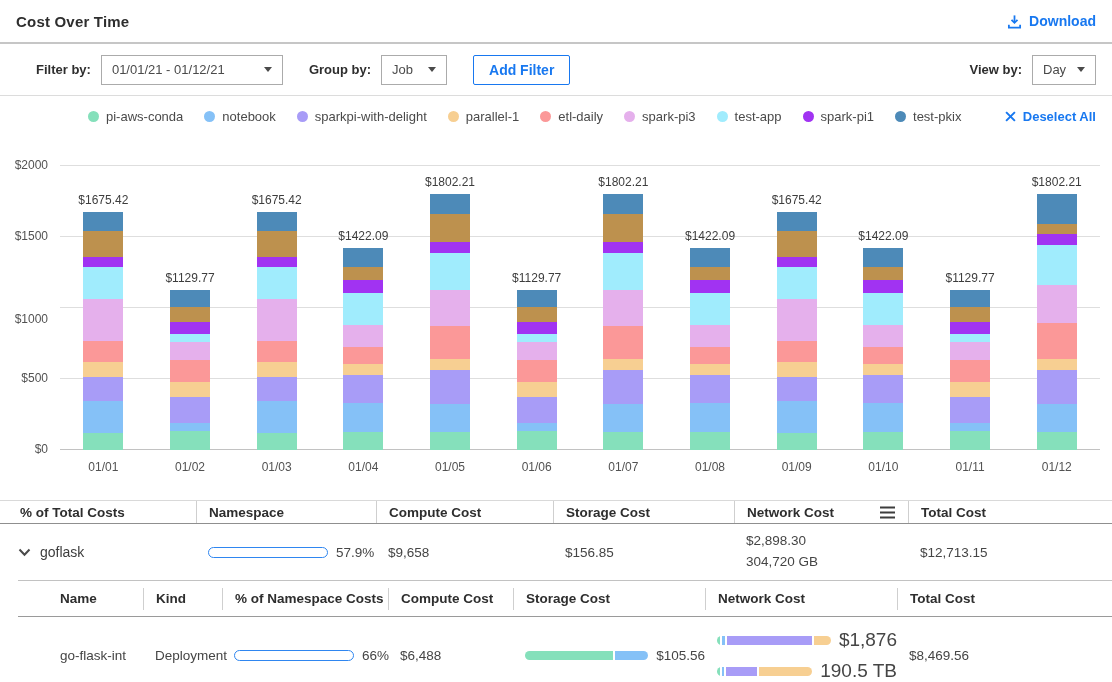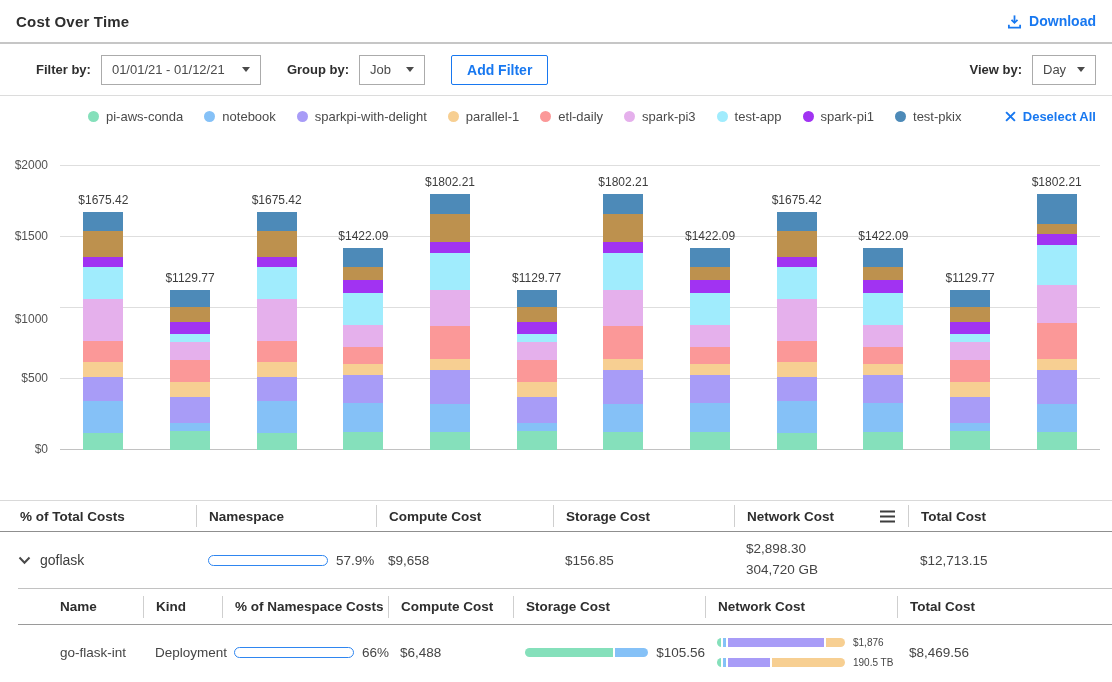--- a/index.html
+++ b/index.html
@@ -8,21 +8,21 @@
 
   
   .hdr { height:44px; flex:0 0 44px; display:flex; align-items:center; justify-content:space-between; padding:0 16px; border-bottom:2px solid #c6c6c6; }
   .hdr-title { font-size:15px; font-weight:bold; color:#2e2e2e; letter-spacing:.2px; }
   .dl { display:flex; align-items:center; gap:7px; color:#1878f0; font-weight:bold; font-size:14px; cursor:pointer; }
 
   
   .toolbar { height:52px; flex:0 0 52px; display:flex; align-items:center; padding:0 16px 0 36px; border-bottom:1px solid #dcdcdc; }
   .tb-label { font-size:13px; font-weight:bold; color:#2e2e2e; margin-right:10px; }
   .dd { height:30px; border:1px solid #ababab; background:#fff; display:flex; align-items:center; justify-content:space-between; padding:0 10px; font-size:13px; color:#4a4a4a; cursor:pointer; }
-  .dd-date { width:160px; margin-right:26px; }
+  .dd-date { width:182px; margin-right:26px; }
   .dd-job { width:66px; margin-right:26px; }
   .dd-day { width:64px; }
   .caret { width:0; height:0; border-left:4.5px solid transparent; border-right:4.5px solid transparent; border-top:5.5px solid #4a4a4a; margin-left:8px; }
   .add-filter { height:30px; padding:0 15px; border:1px solid #1878f0; color:#1878f0; background:#fff; font-weight:bold; font-size:14px; border-radius:2px; cursor:pointer; font-family:"Liberation Sans", sans-serif; }
   .tb-right { margin-left:auto; display:flex; align-items:center; }
 
   
   .legend { height:40px; flex:0 0 40px; display:flex; align-items:center; gap:21px; padding:0 16px 0 88px; }
   .legend-item { display:flex; align-items:center; gap:7px; font-size:13px; color:#4a4a4a; cursor:pointer; }
   .dot { width:11px; height:11px; border-radius:50%; flex:0 0 11px; }
@@ -61,21 +61,21 @@
   .subpanel { flex:1; border-top:1px solid #c2c2c2; background:#fff; }
   .sub-head { display:grid; grid-template-columns:125px 79px 166px 125px 192px 192px auto; height:36px; border-bottom:1px solid #9a9a9a; align-items:center; }
   .sub-head .th:first-child { padding-left:42px; }
   .sub-row { display:grid; grid-template-columns:125px 79px 166px 125px 192px 192px auto; align-items:center; padding:12px 0 14px 0; }
   .sub-row .cell:first-child { padding-left:42px; }
   .minibar-cell { display:flex; align-items:center; gap:8px; padding-left:12px; }
   .minibar { height:9px; display:flex; border-radius:5px; overflow:hidden; }
   .minibar .seg { height:100%; }
   .minibar .seg + .seg { margin-left:2px; }
   .net-lines { display:flex; flex-direction:column; gap:9px; padding-left:12px; }
-  .net-line { display:flex; align-items:center; gap:8px; font-size:10px; color:#454545; white-space:nowrap; }
+  .net-line { display:flex; align-items:center; gap:8px; font-size:19px; color:#454545; white-space:nowrap; }
 
   .icon-btn { display:inline-flex; cursor:pointer; }
   svg { display:block; }
 </style>
 </head>
 <body>
 
 <div class="page">
 
   <div class="hdr">
@@ -349,20 +349,34 @@
               <div style="height: 11.4px; background: rgb(247, 207, 146);"></div>
               <div style="height: 35.5px; background: rgb(251, 152, 152);"></div>
               <div style="height: 38.3px; background: rgb(229, 176, 236);"></div>
               <div style="height: 39.8px; background: rgb(160, 236, 253);"></div>
               <div style="height: 11.4px; background: rgb(161, 51, 242);"></div>
               <div style="height: 9.9px; background: rgb(189, 145, 78);"></div>
               <div style="height: 29.6px; background: rgb(77, 138, 184);"></div>
             </div>
           </div>
         </div>
+      </div>
+      <div class="xlabels">
+        <div class="xlabel">01/01</div>
+        <div class="xlabel">01/02</div>
+        <div class="xlabel">01/03</div>
+        <div class="xlabel">01/04</div>
+        <div class="xlabel">01/05</div>
+        <div class="xlabel">01/06</div>
+        <div class="xlabel">01/07</div>
+        <div class="xlabel">01/08</div>
+        <div class="xlabel">01/09</div>
+        <div class="xlabel">01/10</div>
+        <div class="xlabel">01/11</div>
+        <div class="xlabel">01/12</div>
       </div>
     </div>
 
   <div class="tbl-head">
     <div class="th">% of Total Costs</div>
     <div class="th">Namespace</div>
     <div class="th">Compute Cost</div>
     <div class="th">Storage Cost</div>
     <div class="th th-flex">
       <span>Network  Cost</span>

